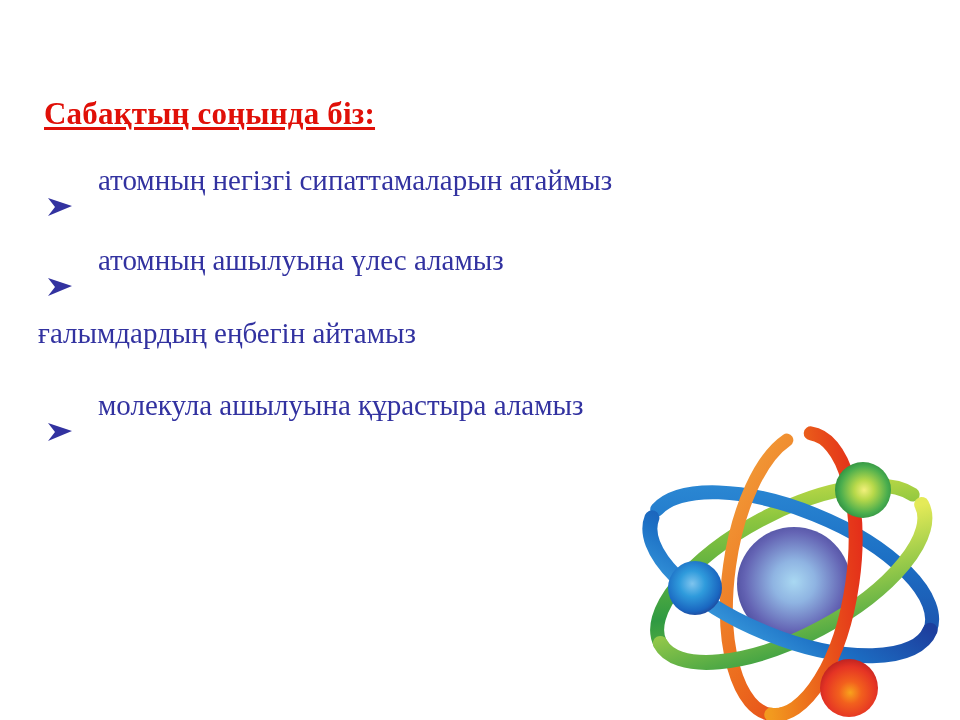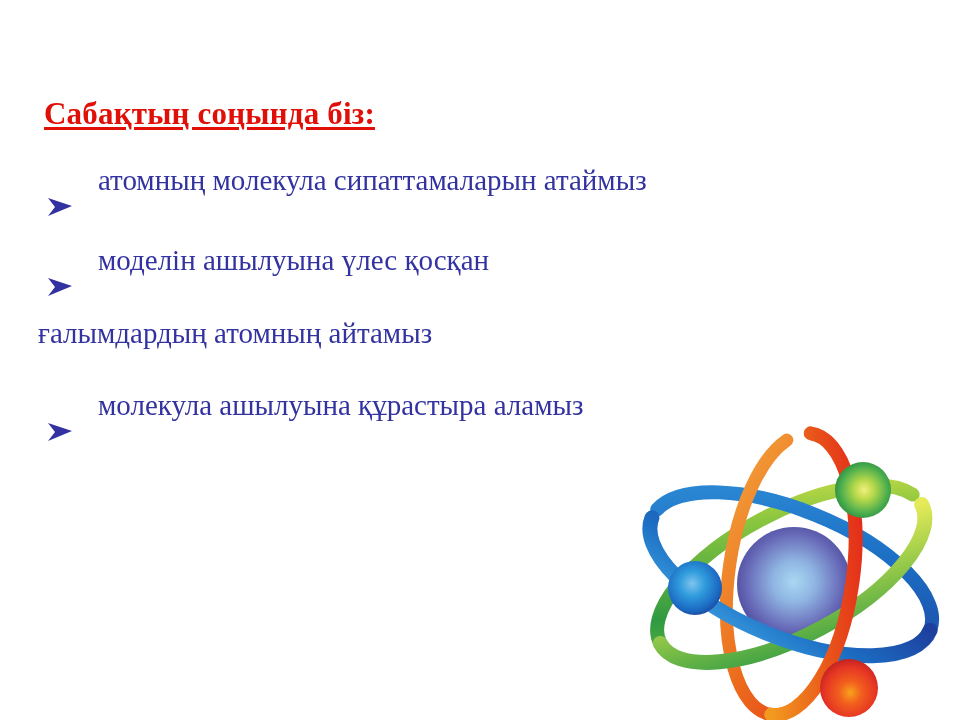--- a/index.html
+++ b/index.html
@@ -93,33 +93,33 @@
   <div class="content">
 
     <div class="slide-title">Сабақтың соңында біз:</div>
 
     <div class="bullet-line l1">
       <span class="bullet-mark">
         <svg width="30" height="22" viewBox="0 0 30 22">
           <path d="M2 2 L26 10 L2 20 L9 11 Z" fill="#3232a0"></path>
         </svg>
       </span>
-      <span class="bullet-text">атомның молекула сипаттамаларын атаймыз</span>
+      <span class="bullet-text">атомның негізгі сипаттамаларын атаймыз</span>
     </div>
 
     <div class="bullet-line l2">
       <span class="bullet-mark">
         <svg width="30" height="22" viewBox="0 0 30 22">
           <path d="M2 2 L26 10 L2 20 L9 11 Z" fill="#3232a0"></path>
         </svg>
       </span>
-      <span class="bullet-text">моделін ашылуына үлес қосқан</span>
+      <span class="bullet-text">атомның ашылуына үлес аламыз</span>
     </div>
 
-    <div class="plain-line">ғалымдардың атомның айтамыз</div>
+    <div class="plain-line">ғалымдардың еңбегін айтамыз</div>
 
     <div class="bullet-line l4">
       <span class="bullet-mark">
         <svg width="30" height="22" viewBox="0 0 30 22">
           <path d="M2 2 L26 10 L2 20 L9 11 Z" fill="#3232a0"></path>
         </svg>
       </span>
       <span class="bullet-text">молекула ашылуына құрастыра аламыз</span>
     </div>
 

